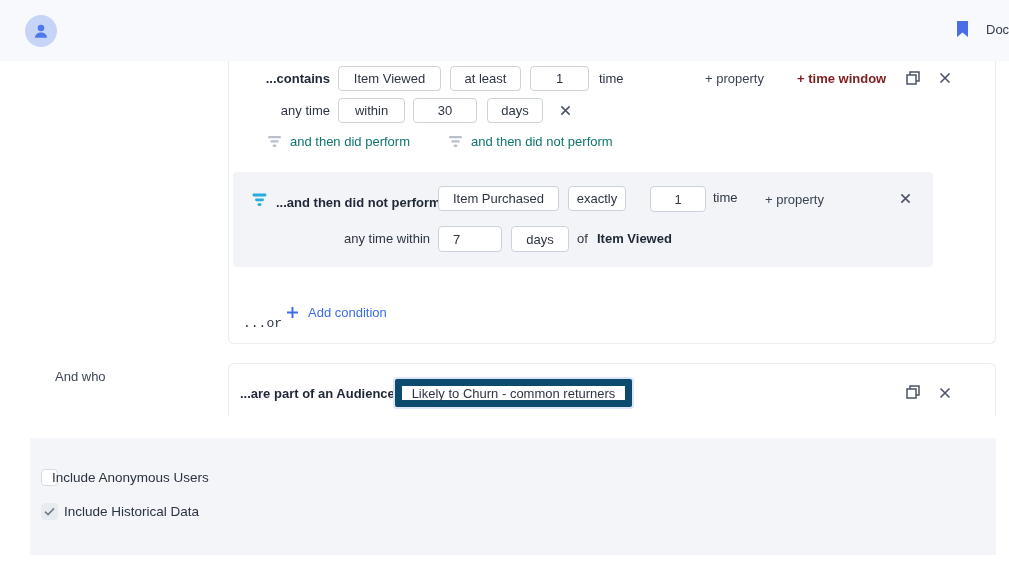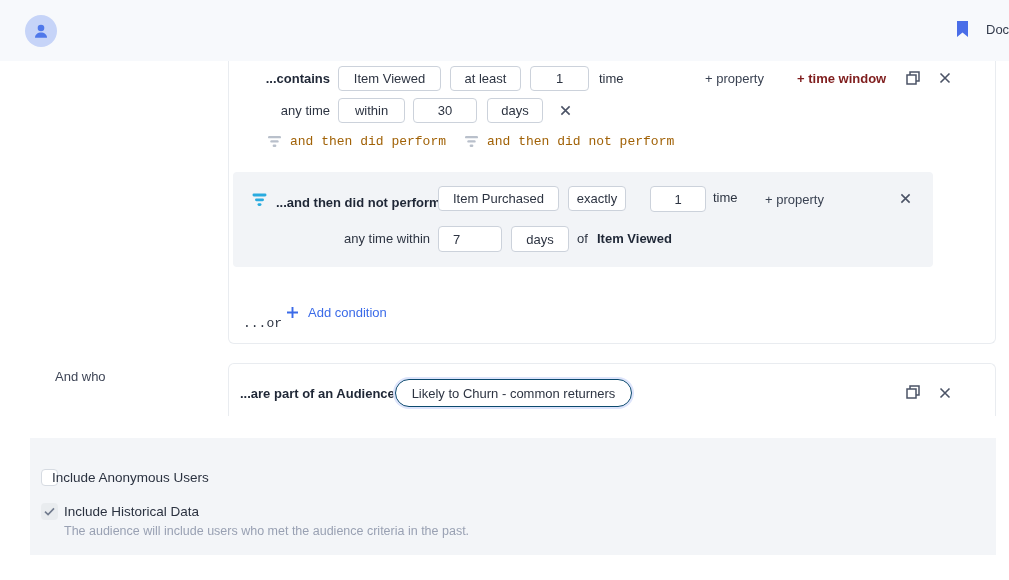--- a/index.html
+++ b/index.html
@@ -28,26 +28,26 @@
   .inp.left { text-align: left; padding-left: 14px; }
 
   .linkish { position: absolute; font-size: 13px; color: #3a4252; cursor: pointer; white-space: nowrap; }
   .disabledlink { color: #7f1d1d; cursor: default; font-weight: bold; }
 
   .iconbtn { position: absolute; cursor: pointer; display: flex; align-items: center; justify-content: center; }
 
   .subcard { position: absolute; left: 233px; top: 172px; width: 700px; height: 95px; background: #f2f4f7; border-radius: 4px; }
 
   .thenopt { position: absolute; display: flex; align-items: center; gap: 8px; cursor: pointer; }
-  .thenopt span { font-size: 13px; color: #a16207; font-family: Liberation Mono, monospace; }
+  .thenopt span { font-size: 13px; color: #0f766e; }
 
   .addcond { position: absolute; left: 286px; top: 305px; display: flex; align-items: center; gap: 9px; cursor: pointer; }
   .addcond-label { font-size: 13px; color: #3b6be8; }
 
-  .aud-btn { position: absolute; left: 395px; top: 379px; width: 237px; height: 28px; background: #fff; border: 1px solid #0c4a6e; border-radius: 14px; box-shadow: 0 0 0 2px #dde4fb; display: flex; align-items: center; justify-content: center; font-size: 13px; color: #2d3442; cursor: pointer; white-space: nowrap; }
+  .aud-btn { position: absolute; left: 395px; top: 379px; width: 237px; height: 28px; background: #fff; border: 7px solid #0c4a6e; border-radius: 2px; box-shadow: 0 0 0 2px #dde4fb; display: flex; align-items: center; justify-content: center; font-size: 13px; color: #2d3442; cursor: pointer; white-space: nowrap; }
 
   
   .panel { position: absolute; left: 30px; top: 438px; width: 966px; height: 117px; background: #f3f5f8; }
   .cb { position: absolute; width: 17px; height: 17px; border-radius: 4px; cursor: pointer; }
   .cb.unchecked { background: #fff; border: 1px solid #d6dbe2; }
   .cb.checked { background: #e9ecef; display: flex; align-items: center; justify-content: center; }
   .cb-label { position: absolute; font-size: 13.5px; color: #2b3240; cursor: pointer; white-space: nowrap; }
   .cb-desc { position: absolute; font-size: 12.5px; color: #99a1b3; white-space: nowrap; }
 </style>
 </head>
@@ -102,21 +102,21 @@
   </div>
 
   <div class="thenopt" style="left:267px; top:134px;">
     <svg width="15" height="13" viewBox="0 0 16 14">
       <rect x="1" y="1" width="14" height="2.6" rx="1.3" fill="#b9c0cb"></rect>
       <rect x="3.5" y="5.6" width="9" height="2.6" rx="1.3" fill="#b9c0cb"></rect>
       <rect x="6" y="10.2" width="4" height="2.6" rx="1.3" fill="#b9c0cb"></rect>
     </svg>
     <span>and then did perform</span>
   </div>
-  <div class="thenopt" style="left:464px; top:134px;">
+  <div class="thenopt" style="left:448px; top:134px;">
     <svg width="15" height="13" viewBox="0 0 16 14">
       <rect x="1" y="1" width="14" height="2.6" rx="1.3" fill="#b9c0cb"></rect>
       <rect x="3.5" y="5.6" width="9" height="2.6" rx="1.3" fill="#b9c0cb"></rect>
       <rect x="6" y="10.2" width="4" height="2.6" rx="1.3" fill="#b9c0cb"></rect>
     </svg>
     <span>and then did not perform</span>
   </div>
 
   <div class="subcard"></div>
   <div class="iconbtn" style="left:251px; top:193px;">
@@ -169,15 +169,14 @@
 
   <div class="panel"></div>
   <div class="cb unchecked" style="left:41px; top:469px;"></div>
   <div class="cb-label" style="left:52px; top:470px;">Include Anonymous Users</div>
   <div class="cb checked" style="left:41px; top:503px;">
     <svg width="11" height="9" viewBox="0 0 12 10">
       <path d="M1 5.2L4.4 8.5 11 1.5" fill="none" stroke="#717b8e" stroke-width="1.8"></path>
     </svg>
   </div>
   <div class="cb-label" style="left:64px; top:504px;">Include Historical Data</div>
-  <div class="cb-desc" style="left:64px; top:524px;">The audience will include users who met the audience criteria in the past.</div>
 
 </div>
 
 </body></html>

